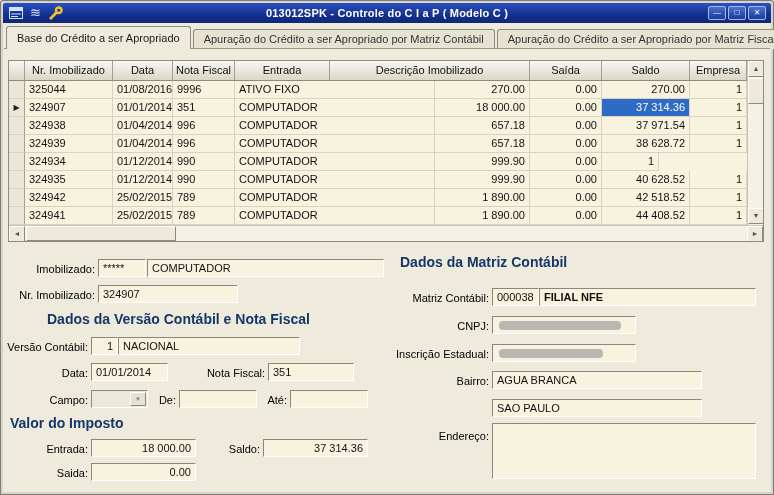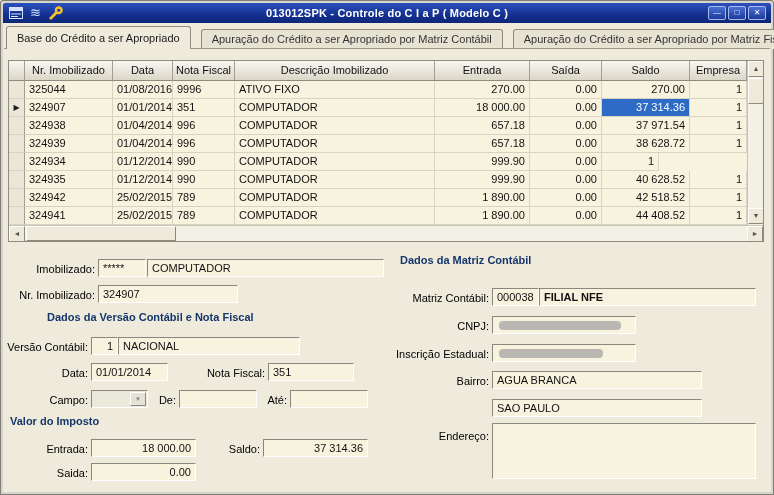--- a/index.html
+++ b/index.html
@@ -10,21 +10,21 @@
   .titlebar{position:absolute;left:3px;top:3px;right:3px;height:20px;
             background:linear-gradient(180deg,#2B51C0 0%,#14308F 60%,#0E2779 100%);
             border-radius:2px 2px 0 0;}
   .ticons{position:absolute;left:6px;top:3px;display:flex;gap:7px;align-items:center;height:14px;}
   .title-text{position:absolute;left:0;right:0;top:0;height:20px;line-height:20px;text-align:center;
               color:#FFFFFF;font-weight:bold;font-size:11px;letter-spacing:.2px;}
   .winbtns{position:absolute;right:5px;top:3px;display:flex;gap:2px;}
   .wbtn{width:18px;height:14px;box-sizing:border-box;background:linear-gradient(#4A6FD4,#1B3A9A);
         border:1px solid #A6BAEC;color:#fff;font-size:8px;line-height:11px;text-align:center;border-radius:2px;cursor:default;}
   
-  .tabstrip{position:absolute;left:6px;top:25px;right:6px;height:24px;display:flex;gap:10px;align-items:flex-end;}
+  .tabstrip{position:absolute;left:6px;top:25px;right:6px;height:24px;display:flex;gap:2px;align-items:flex-end;}
   .tab{box-sizing:border-box;border:1px solid #8F8B7F;border-bottom:none;border-radius:3px 3px 0 0;
        padding:0 10px;font-size:11px;white-space:nowrap;color:#1a1a1a;}
   .tab.active{height:23px;line-height:22px;background:#EFEBDC;position:relative;z-index:2;}
   .tab.inactive{height:20px;line-height:19px;background:#E7E3D3;color:#333;text-align:center;}
   .tabline{position:absolute;left:4px;right:4px;top:48px;border-top:1px solid #9B978B;}
   
   .grid{position:absolute;left:8px;top:60px;width:756px;height:182px;box-sizing:border-box;
         border:1px solid #8F8B7F;background:#F8F3DF;overflow:hidden;}
   .grid-hdr{display:flex;height:20px;}
   .grid-row{display:flex;height:18px;}
@@ -47,21 +47,21 @@
   .sbtn{width:16px;height:16px;line-height:14px;}
   
   .lbl{position:absolute;height:18px;line-height:18px;font-size:11px;color:#000;text-align:right;white-space:nowrap;}
   .fld{position:absolute;height:18px;box-sizing:border-box;background:#F8F3DF;
        border:1px solid;border-color:#8A887C #FFFFFF #FFFFFF #8A887C;
        font-size:11px;line-height:15px;padding:1px 4px;overflow:hidden;white-space:nowrap;color:#111;}
   .fld.num{text-align:right;}
   .fld.disabled{background:#EBE8DC;color:#666;}
   .combo-btn{position:absolute;right:1px;top:1px;bottom:1px;width:14px;background:#E6E2D4;
        border:1px solid;border-color:#FFFFFF #8E8A7C #8E8A7C #FFFFFF;font-size:6px;line-height:12px;text-align:center;color:#85837B;}
-  .sect{position:absolute;font-weight:bold;font-size:11px;color:#16366B;white-space:nowrap;}
+  .sect{position:absolute;font-weight:bold;font-size:14px;color:#16366B;white-space:nowrap;}
   .redact{position:absolute;left:6px;top:4px;height:9px;background:#B9B7B2;border-radius:4px;}
   .multiline{height:56px;}
 </style>
 </head>
 <body>
 
 <div class="window">
 
   <div class="titlebar">
     <div class="ticons">
@@ -91,22 +91,22 @@
     <div class="tab inactive">Apuração do Crédito a ser Apropriado por Matriz Fiscal</div>
   </div>
   <div class="tabline"></div>
 
   <div class="grid">
     <div class="grid-hdr" id="grid-header">
         <div class="hcell gutter"></div>
         <div class="hcell gc0">Nr. Imobilizado</div>
         <div class="hcell gc1">Data</div>
         <div class="hcell gc2">Nota Fiscal</div>
+        <div class="hcell gc4">Entrada</div>
         <div class="hcell gc3">Descrição Imobilizado</div>
-        <div class="hcell gc4">Entrada</div>
         <div class="hcell gc5">Saída</div>
         <div class="hcell gc6">Saldo</div>
         <div class="hcell gc7">Empresa</div>
       </div>
     <div id="grid-body">
         <div class="grid-row">
           <div class="bcell gutter"></div>
           <div class="bcell gc0">325044</div>
           <div class="bcell gc1">01/08/2016</div>
           <div class="bcell gc2">9996</div>

